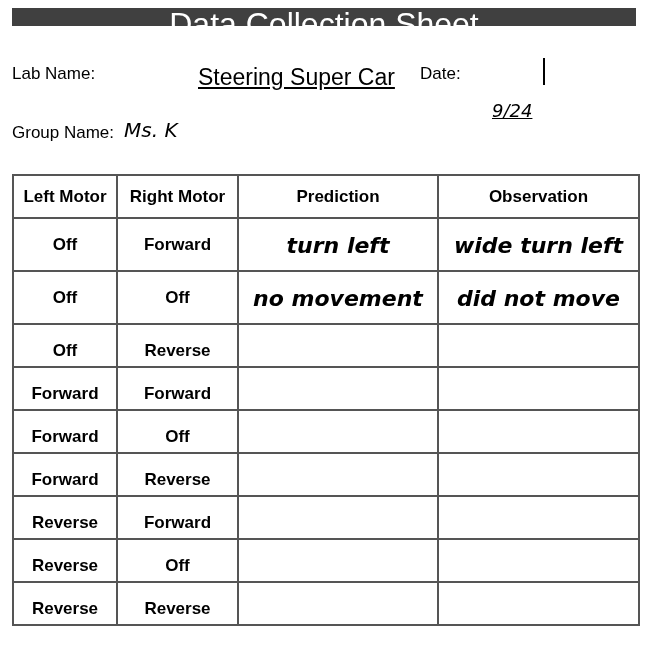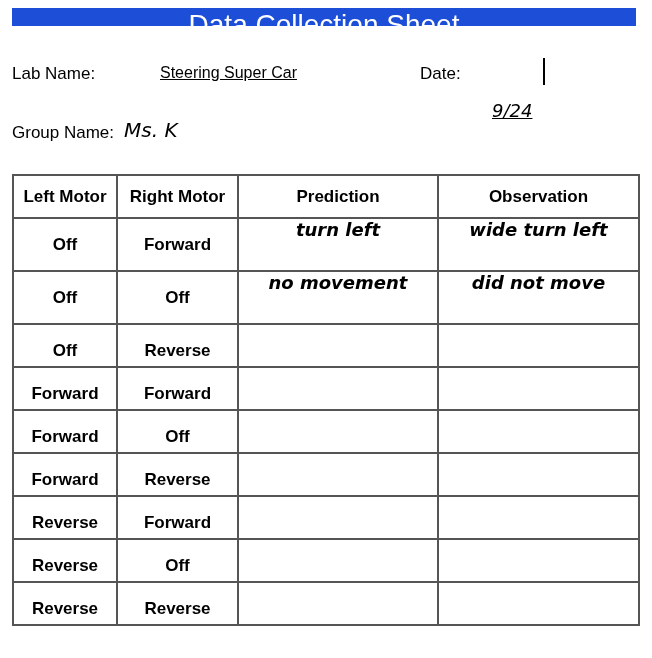--- a/index.html
+++ b/index.html
@@ -1,37 +1,37 @@
 <!DOCTYPE html>
 <html><head>
 <meta charset="utf-8">
 <style>
   html, body { margin: 0; padding: 0; background: #ffffff; }
   body { width: 652px; height: 658px; position: relative; overflow: hidden;
          font-family: "Liberation Sans", sans-serif; color: #000; }
   .title-bar { position: absolute; left: 12px; top: 8px; width: 624px; height: 18px;
-               background: #1d4ed8; color: #fff; font-size: 28px; text-align: center;
+               background: #404040; color: #fff; font-size: 32px; text-align: center;
                line-height: 33px; }
   .label { position: absolute; font-size: 17px; }
-  .value-under { position: absolute; font-size: 16px; text-decoration: underline; }
+  .value-under { position: absolute; font-size: 23px; text-decoration: underline; margin-left: 38px; }
   .date-val { position: absolute; left: 492px; top: 60px; font-size: 18px;
               font-family: "DejaVu Sans", sans-serif; font-style: italic;
               text-decoration: underline; margin-top: 40px; }
   .cursor { position: absolute; left: 543px; top: 58px; width: 2px; height: 27px; background: #000; }
   .group-val { position: absolute; left: 124px; top: 118px; font-size: 20px;
                font-family: "DejaVu Sans", sans-serif; font-style: italic; }
   table.grid { position: absolute; left: 12px; top: 174px; border-collapse: collapse; }
   table.grid td, table.grid th { border: 2px solid #555; padding: 0; text-align: center;
                vertical-align: top; font-size: 17px; font-weight: bold; }
   table.grid th { height: 41px; vertical-align: middle; }
   table.grid tr.tall td { height: 51px; }
   table.grid tr.short td { height: 41px; }
   table.grid td .txt { display: block; padding-top: 16px; }
-  table.grid td .hw { display: block; font-family: "DejaVu Sans", sans-serif;
-               font-style: italic; font-size: 18px; }
+  table.grid td .hw { display: block; padding-top: 14px; font-family: "DejaVu Sans", sans-serif;
+               font-style: italic; font-size: 22px; }
   col.c1 { width: 104px; } col.c2 { width: 121px; } col.c3 { width: 200px; } col.c4 { width: 201px; }
 </style>
 </head>
 <body>
 
 <div class="title-bar">Data Collection Sheet</div>
 
 <span class="label" style="left:12px; top:64px;">Lab Name:</span>
 <span class="value-under" style="left:160px; top:64px;">Steering Super Car</span>
 

